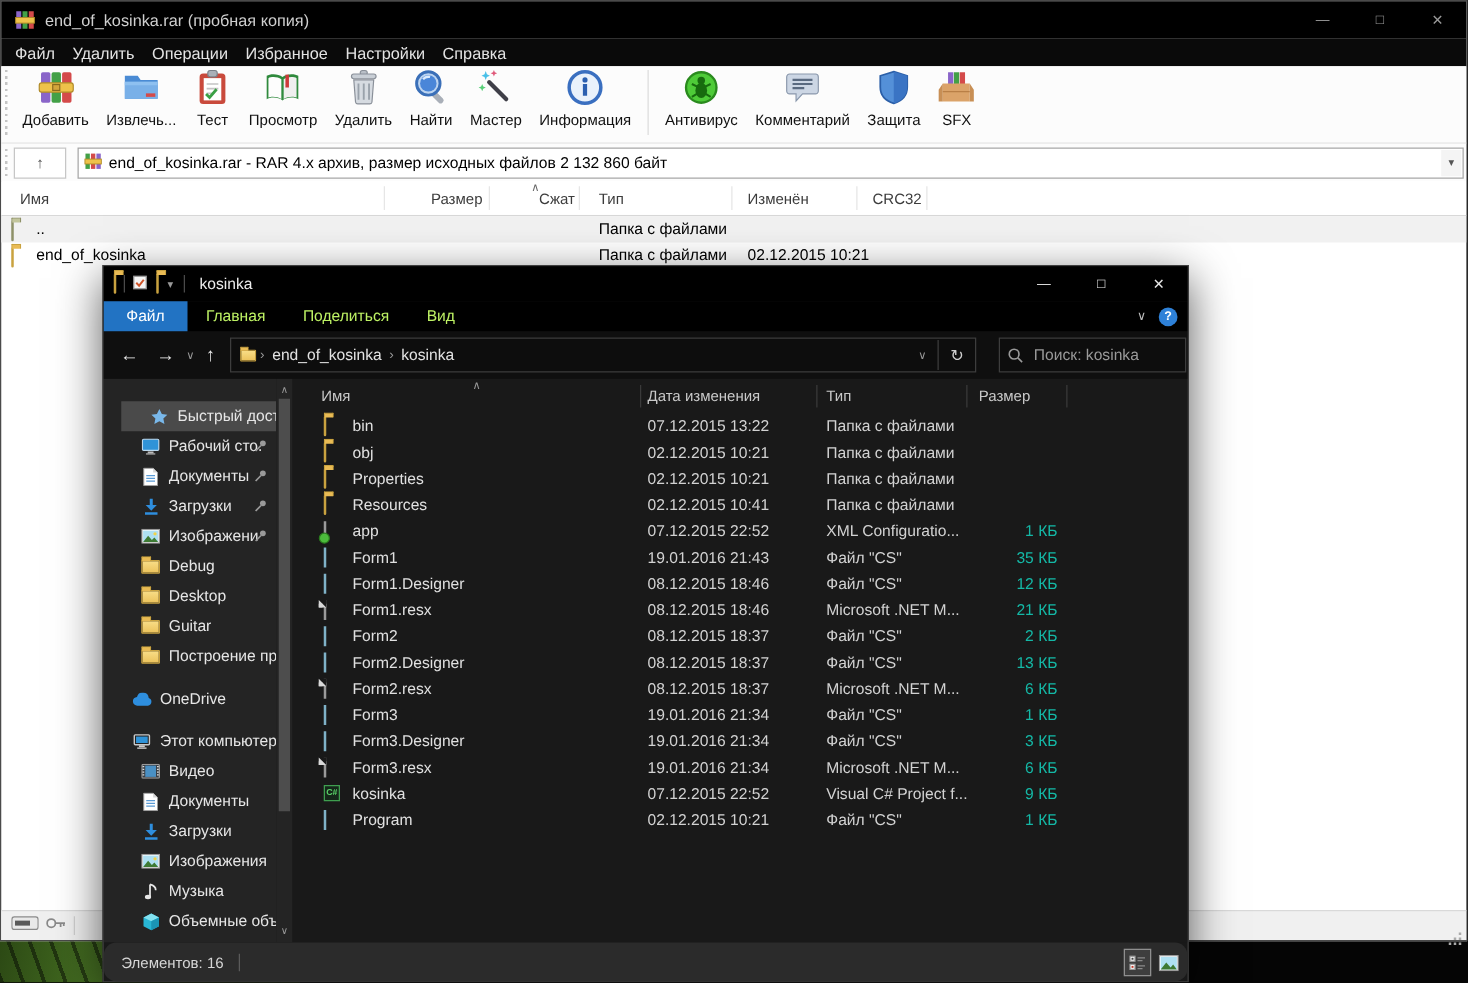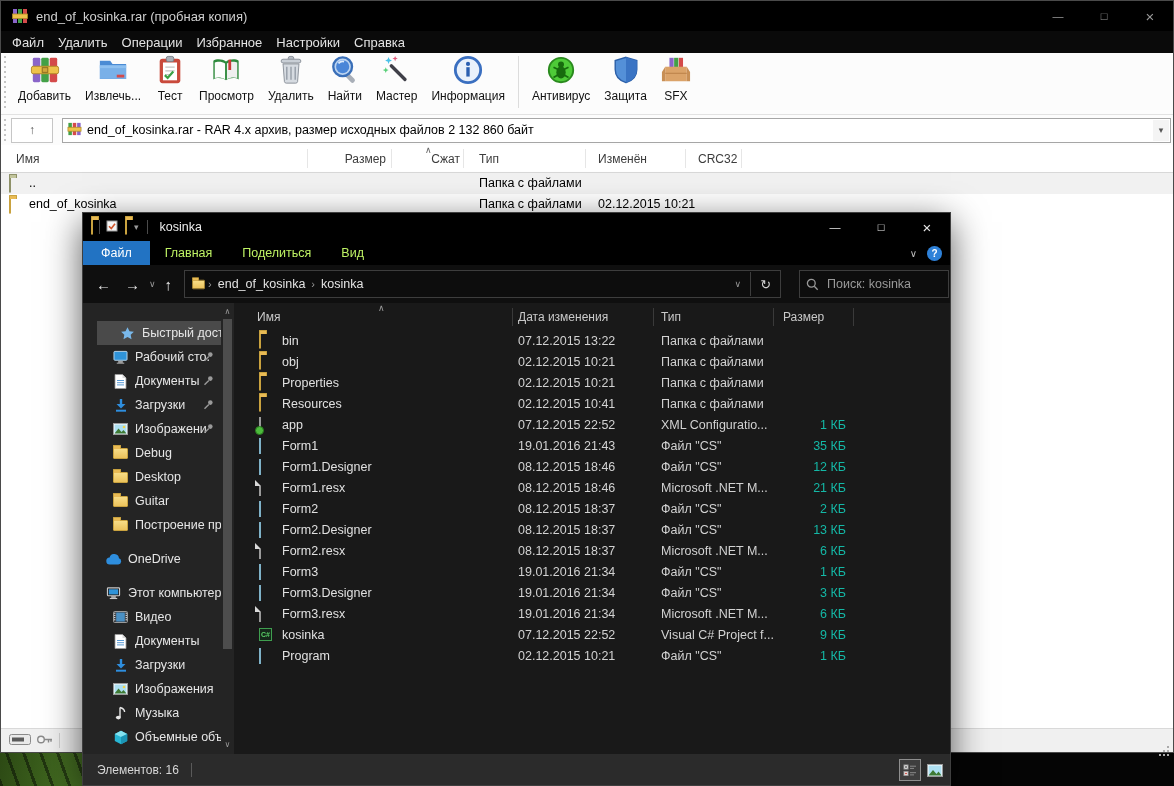--- a/index.html
+++ b/index.html
@@ -120,21 +120,21 @@
   .fhead{height:28px;position:relative;font-size:12px;color:#c9c9c9;}
   .fhead .h{position:absolute;top:7px;}
   .fhead .dv{position:absolute;top:5px;height:18px;width:1px;background:#3a3a3a;}
   .frow{height:21px;position:relative;color:#e0e0e0;}
   .frow .fic{position:absolute;left:25px;top:3px;}
   .frow .c-name{position:absolute;left:48px;top:3px;white-space:nowrap;}
   .frow .c-date{position:absolute;left:284px;top:3px;color:#d2d2d2;white-space:nowrap;}
   .frow .c-type{position:absolute;left:427px;top:3px;color:#d2d2d2;white-space:nowrap;}
   .frow .c-size{position:absolute;left:500px;width:112px;top:3px;text-align:right;color:#14b8a6;}
   .ex-status{position:absolute;left:0;right:0;bottom:0;height:31px;background:#2b2b2b;display:flex;
-             align-items:center;padding-left:14px;font-size:12px;color:#d6d6d6;}
+             align-items:center;padding-left:14px;font-size:12px;color:#d6d6d6;border-radius:10px;}
   .stdv{width:1px;height:14px;background:#5a5a5a;margin-left:12px;}
   .viewbtns{position:absolute;right:4px;bottom:4px;display:flex;gap:3px;}
   .vbtn{width:22px;height:22px;display:flex;align-items:center;justify-content:center;}
   .vbtn.active{background:#3e3e3e;border:1px solid #8f8f8f;box-sizing:border-box;}
 </style>
 </head>
 <body>
 
 <div id="screen">
   <div id="grass"></div>
@@ -246,20 +246,27 @@
       <div class="tsep"></div>
 
       <div class="wr-btn">
         <span><svg width="30" height="30" viewBox="0 0 32 32">
               <circle cx="16" cy="16" r="13" fill="#4ecb38" stroke="#2a8a1e" stroke-width="2"></circle>
               <circle cx="16" cy="10" r="3.2" fill="#176b0e"></circle>
               <ellipse cx="16" cy="18.5" rx="5" ry="6.5" fill="#176b0e"></ellipse>
               <path d="M8 13l5 2.5M8 24l5-3M24 13l-5 2.5M24 24l-5-3" stroke="#176b0e" stroke-width="1.8"></path>
             </svg></span>
         <span class="lbl">Антивирус</span>
+      </div>
+      <div class="wr-btn">
+        <span><svg width="30" height="30" viewBox="0 0 32 32">
+              <path d="M5 4.5h22a2.5 2.5 0 012.5 2.5v12a2.5 2.5 0 01-2.5 2.5H16l-5.5 6v-6H5A2.5 2.5 0 012.5 19V7A2.5 2.5 0 015 4.5z" fill="#ccd6e4" stroke="#8a98ac"></path>
+              <path d="M7.5 9.5h17M7.5 13h17M7.5 16.5h10" stroke="#5a6a80" stroke-width="1.8"></path>
+            </svg></span>
+        <span class="lbl">Комментарий</span>
       </div>
       <div class="wr-btn">
         <span><svg width="30" height="30" viewBox="0 0 32 32">
               <path d="M16 2.5l11.5 3.5v9.5c0 7.5-5 12-11.5 14C9.5 27.5 4.5 23 4.5 15.5V6z" fill="#5490d8" stroke="#2b5fa8" stroke-width="1.5"></path>
               <path d="M16 2.5l11.5 3.5v9.5c0 7.5-5 12-11.5 14z" fill="#3a74c4"></path>
             </svg></span>
         <span class="lbl">Защита</span>
       </div>
       <div class="wr-btn">
         <span><svg width="30" height="30" viewBox="0 0 32 32">

